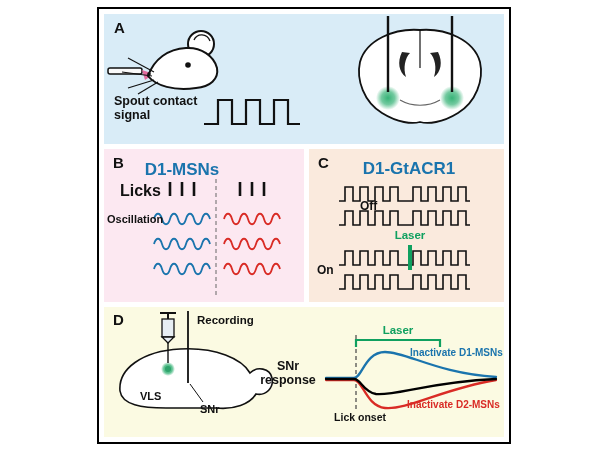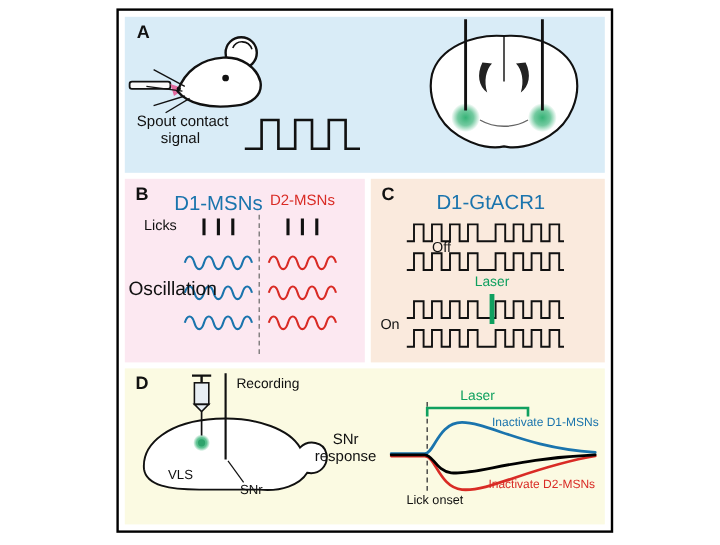--- a/index.html
+++ b/index.html
@@ -5,21 +5,21 @@
   html,body{margin:0;padding:0;background:#fff;}
   .canvas{position:relative;width:600px;height:454px;background:#fff;overflow:hidden;
           font-family:"Liberation Sans","DejaVu Sans",sans-serif;color:#111;}
   .frame{position:absolute;left:97px;top:7px;width:410px;height:433px;border:2px solid #000;background:#fff;}
   .panel{position:absolute;overflow:hidden;}
   .panel-a{left:5px;top:5px;width:400px;height:130px;background:#d9ecf7;}
   .panel-b{left:5px;top:140px;width:200px;height:153px;background:#fce8f1;}
   .panel-c{left:210px;top:140px;width:195px;height:153px;background:#faeadd;}
   .panel-d{left:5px;top:298px;width:400px;height:130px;background:#fbfae2;}
   .plabel{position:absolute;font-weight:bold;font-size:15px;line-height:1;}
-  .txt{position:absolute;line-height:1.15;white-space:nowrap;}
+  .txt{position:absolute;line-height:1.15;white-space:nowrap;font-weight:bold;}
   .c-blue{color:#1a74ad;}
   .c-red{color:#d92b25;}
   .c-green{color:#0fa05f;}
   svg{position:absolute;left:0;top:0;display:block;}
   .stroke{fill:none;stroke:#111;}
   .wave-blue{stroke:#1a74ad;stroke-width:1.8;fill:none;}
   .wave-red{stroke:#d92b25;stroke-width:1.8;fill:none;}
   .ptrain{stroke:#111;stroke-width:1.6;fill:none;}
   .curve{fill:none;stroke-width:2.3;stroke-linecap:round;}
 </style>
@@ -70,21 +70,21 @@
           <path class="stroke" d="M296,86 C308,93 324,93 336,86" stroke-width="1.2" stroke-opacity="0.65"></path>
           <circle cx="284" cy="84" r="12" fill="url(#gglow)"></circle>
           <circle cx="348" cy="84" r="12" fill="url(#gglow)"></circle>
           <path class="stroke" d="M284,2 V78" stroke-width="2.4"></path>
           <path class="stroke" d="M348,2 V78" stroke-width="2.4"></path>
         </g>
       </svg>
 
       <div class="txt" style="left:10px;top:80px;font-size:12.5px;">
         <div>Spout contact</div>
-        <div style="margin-left:20px;">signal</div>
+        <div style="">signal</div>
       </div>
     </section>
 
     <section class="panel panel-b">
       <span class="plabel" style="left:9px;top:6px;">B</span>
 
       <svg width="200" height="153" viewBox="0 0 200 153">
         <defs>
           <path id="wave" d="M0,0 c2,-7 6,-7 8,0 c2,7 6,7 8,0 c2,-7 6,-7 8,0 c2,7 6,7 8,0 c2,-7 6,-7 8,0 c2,7 6,7 8,0 c2,-7 6,-7 8,0" fill="none"></path>
         </defs>
@@ -108,23 +108,22 @@
           <use href="#wave" x="50" y="120" class="wave-blue"></use>
         </g>
         <g>
           <use href="#wave" x="120" y="70" class="wave-red"></use>
           <use href="#wave" x="120" y="95" class="wave-red"></use>
           <use href="#wave" x="120" y="120" class="wave-red"></use>
         </g>
       </svg>
 
       <div class="txt c-blue" style="left:36px;top:11px;width:84px;text-align:center;font-size:17px;">D1-MSNs</div>
-      <div class="txt c-red" style="left:106px;top:11px;width:84px;text-align:center;font-size:12.5px;">D2-MSNs</div>
-      <div class="txt" style="left:16px;top:33px;font-size:12px;">Licks</div>
-      <div class="txt" style="left:3px;top:64px;font-size:16px;margin-top:20px;">Oscillation</div>
+      <div class="txt" style="left:16px;top:33px;font-size:16px;">Licks</div>
+      <div class="txt" style="left:3px;top:64px;font-size:11px;">Oscillation</div>
     </section>
 
     <section class="panel panel-c">
       <span class="plabel" style="left:9px;top:6px;">C</span>
 
       <svg width="195" height="153" viewBox="0 0 195 153">
         <defs>
           <path id="ptrain" fill="none" d="M0,0 h6 v-14 h8 v14 h7 v-14 h8 v14 h7 v-14 h8 v14 h7 v-14 h8 v14 h15 v-14 h8 v14 h7 v-14 h8 v14 h7 v-14 h8 v14 h7 v-14 h8 v14 h4"></path>
         </defs>
         <g>

